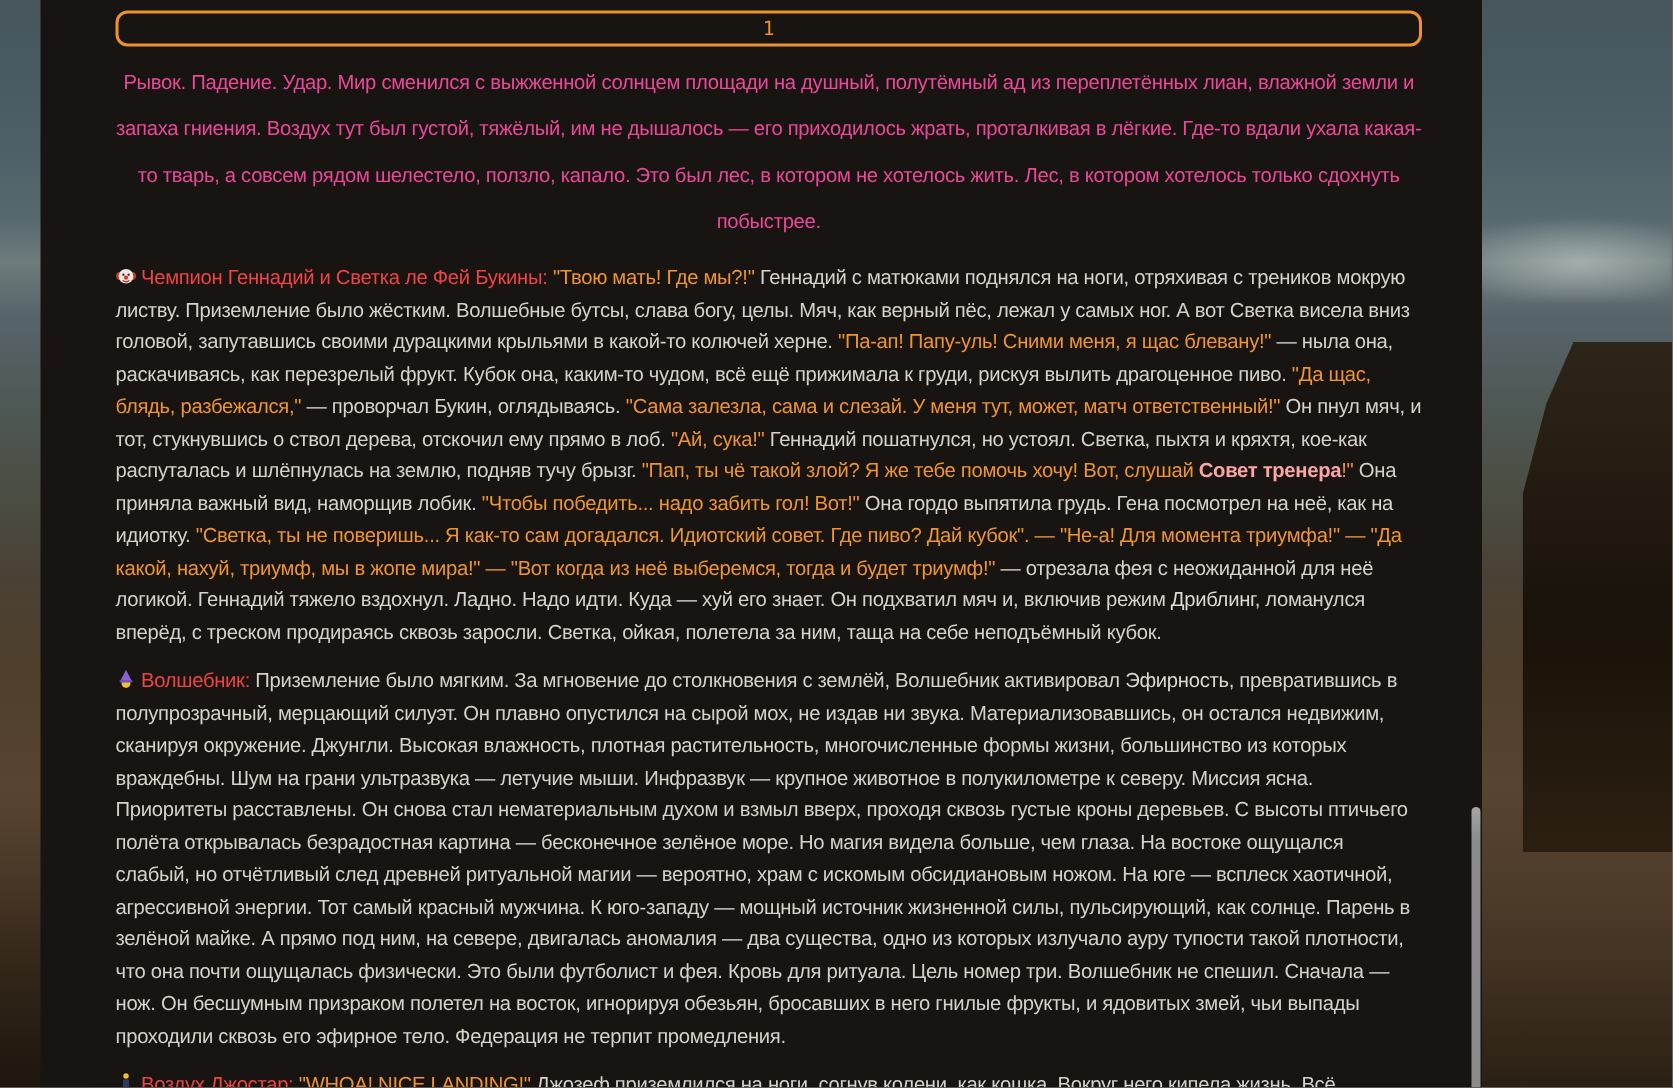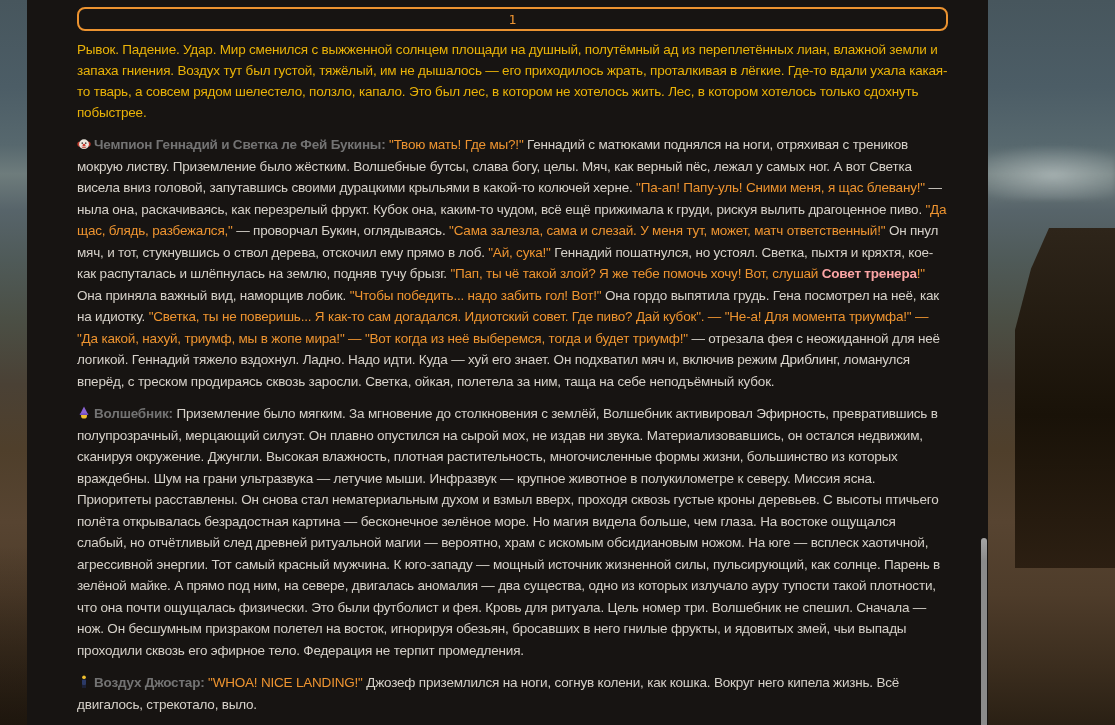--- a/index.html
+++ b/index.html
@@ -27,31 +27,31 @@
   .panel{position:absolute;left:27px;top:0;width:961px;height:725px;box-sizing:border-box;
     background:#171412;padding:0 40px 0 50px;overflow:hidden;}
 
   .hbox{border:2px solid var(--accent,#ec9330);border-radius:8px;height:20px;
     display:flex;align-items:center;justify-content:center;
     font-family:"DejaVu Sans Mono","Liberation Mono",monospace;
     color:var(--accent,#ec9330);font-size:13px;}
   .hbox.first{margin-top:7px;}
   .hbox.title{margin-top:9px;letter-spacing:2px;}
 
-  .intro{margin:8px 0 0 0;color:#eab308;font-size:13.5px;line-height:21px;
-    letter-spacing:-0.2px;}
+  .intro{margin:8px 0 0 0;color:#ec4899;font-size:13.5px;line-height:31px;
+    letter-spacing:-0.2px;text-align:center;}
 
   .sec{margin:11px 0 0 0;font-size:13.5px;line-height:21.5px;letter-spacing:-0.2px;color:#d6d1c9;}
   .icon{display:inline-block;width:14px;height:14px;vertical-align:-2px;margin-right:3px;}
 
   .run-n{color:#d6d1c9;}
   .run-b{color:#ded9d1;font-weight:normal;}
   .run-q{color:#ee9430;}
   .run-qb{color:#fca5a5;font-weight:bold;}
-  .run-name{color:#737373;font-weight:bold;}
+  .run-name{color:#ef4444;font-weight:normal;}
 
   .scroll-thumb{position:absolute;right:1px;top:538px;width:6px;height:190px;
     background:linear-gradient(180deg,#a5a5a5,#8b8b8b 12%,#8b8b8b);border-radius:3px;}
 </style>
 </head>
 <body>
 
 <div class="stage">
 
   <div class="bg">

